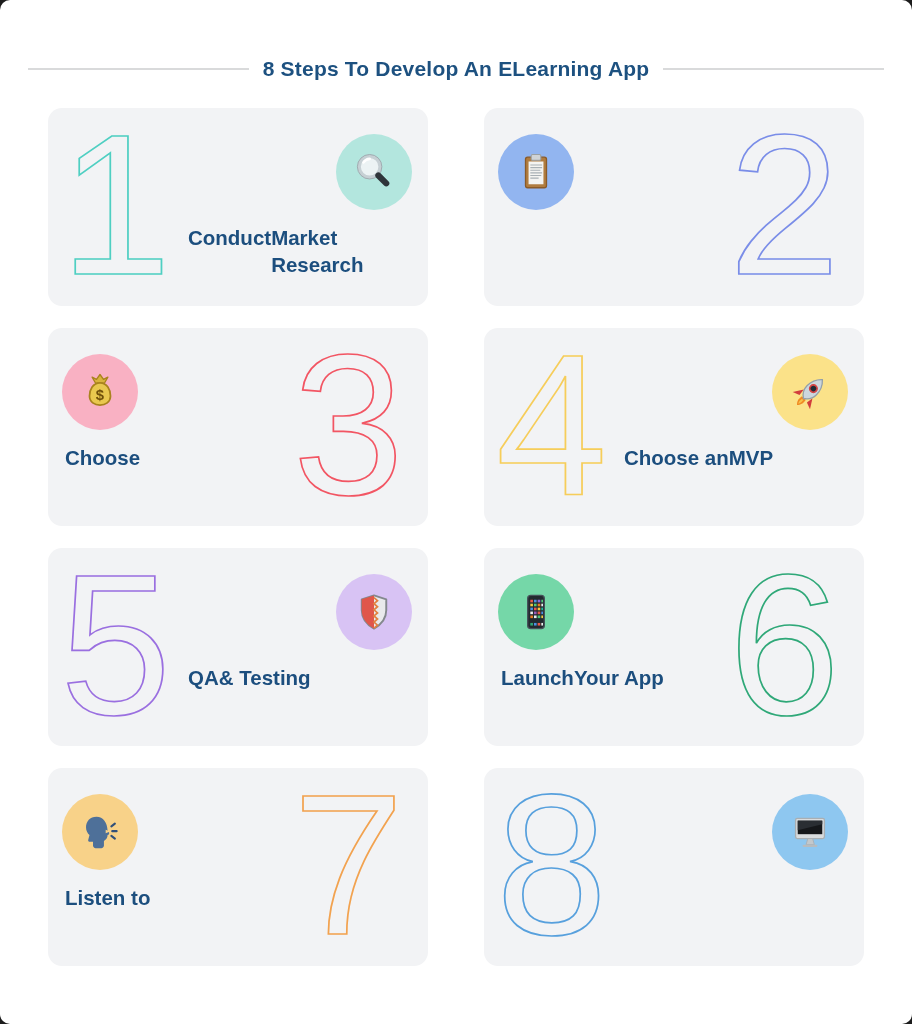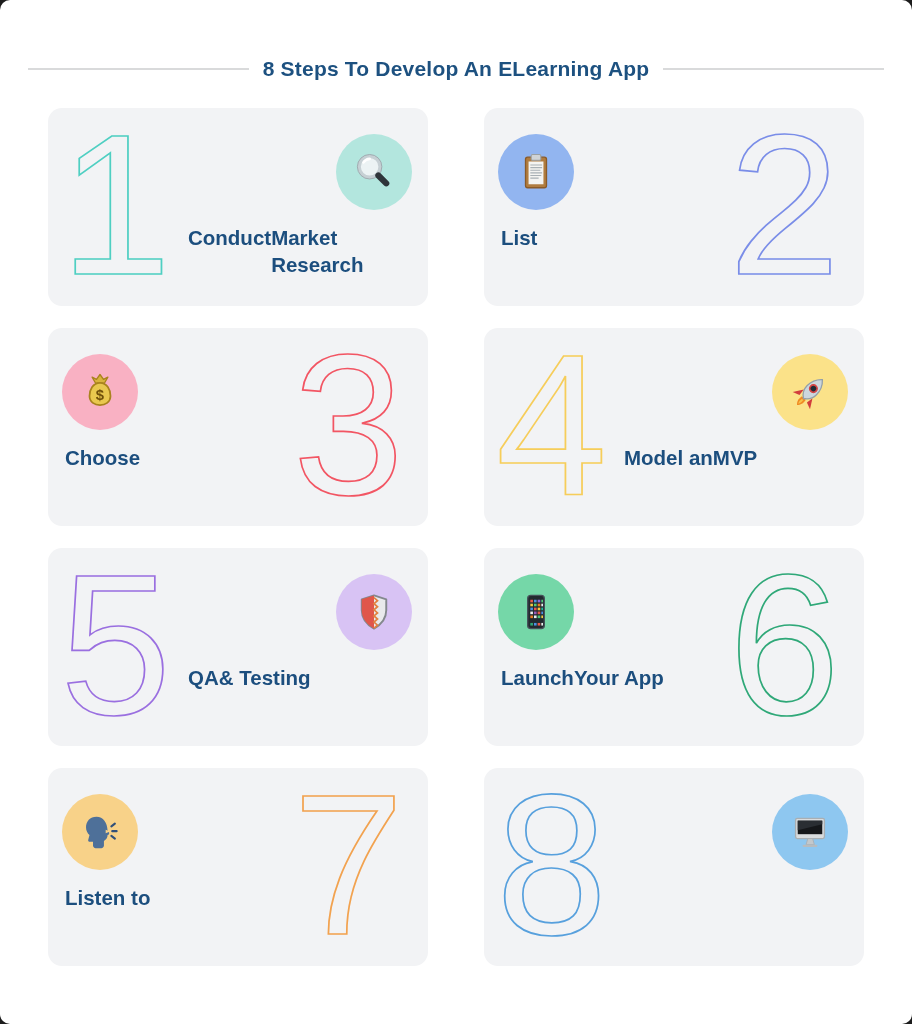--- a/index.html
+++ b/index.html
@@ -131,21 +131,20 @@
             <line x1="17.5" y1="19" x2="31" y2="19"></line>
             <line x1="17.5" y1="22" x2="29" y2="22"></line>
             <line x1="17.5" y1="25" x2="31" y2="25"></line>
             <line x1="17.5" y1="28" x2="30" y2="28"></line>
             <line x1="17.5" y1="31" x2="27" y2="31"></line>
           </g>
           <rect x="18.5" y="4" width="11" height="6.5" rx="1.5" fill="#cfd3d6" stroke="#9aa0a3" stroke-width="1.2"></rect>
         </svg>
       </div>
       <div class="label">
-        <span>List</span>
       </div>
     </div>
 
     <div class="card number-right" style="--accent: #f25563; --circle: #f9b1c3;">
       <div class="big-num">3</div>
       <div class="icon-circle">
         <svg viewBox="0 0 48 48">
           <path d="M19 14 l-4 -7 5 2.5 L24 4 l4 5.5 5 -2.5 -4 7 z" fill="#d9b33c" stroke="#a9831e" stroke-width="1.5" stroke-linejoin="round"></path>
           <path d="M24 13.5 c-8 0 -12 8 -12 15 c0 7 6 10.5 12 10.5 s12 -3.5 12 -10.5 c0 -7 -4 -15 -12 -15 z" fill="#e9c84f" stroke="#a9831e" stroke-width="2"></path>
           <text x="24" y="33.5" font-size="17" font-weight="bold" fill="#6e4f0a" text-anchor="middle" font-family="Liberation Sans, sans-serif">$</text>
@@ -164,21 +163,21 @@
             <path d="M17 27 L10 38 l8 -3 z" fill="#d13d3d"></path>
             <path d="M31 27 l7 11 -8 -3 z" fill="#d13d3d"></path>
             <path d="M21 34 c-1 5 0 8 3 11 c3 -3 4 -6 3 -11 z" fill="#f08a24"></path>
             <path d="M23 36 c-0.5 3 0 5 1 7 c1 -2 1.5 -4 1 -7 z" fill="#f6c24a"></path>
             <path d="M24 4 C29.5 9 31.5 15 31.5 21 c0 6 -3.5 11 -7.5 13.5 C20 32 16.5 27 16.5 21 c0 -6 2 -12 7.5 -17 z" fill="#ccd6dd" stroke="#94a0a8" stroke-width="1.5"></path>
             <circle cx="24" cy="18.5" r="4.2" fill="#1d2b36" stroke="#d64545" stroke-width="2"></circle>
           </g>
         </svg>
       </div>
       <div class="label">
-        <span>Model an</span>
+        <span>Choose an</span>
         <span>MVP</span>
       </div>
     </div>
 
     <div class="card number-left" style="--accent: #9a6fe0; --circle: #d8c3f4;">
       <div class="big-num">5</div>
       <div class="icon-circle">
         <svg viewBox="0 0 48 48">
           <path d="M24 5 L38 9.5 v12.5 c0 9.5 -6 16.5 -14 21 C16 38.5 10 31.5 10 22 V9.5 z" fill="#e9eaec" stroke="#84898e" stroke-width="2.2" stroke-linejoin="round"></path>
           <path d="M24 5 L10 9.5 V22 c0 9.5 6 16.5 14 21 z" fill="#e0564a"></path>

